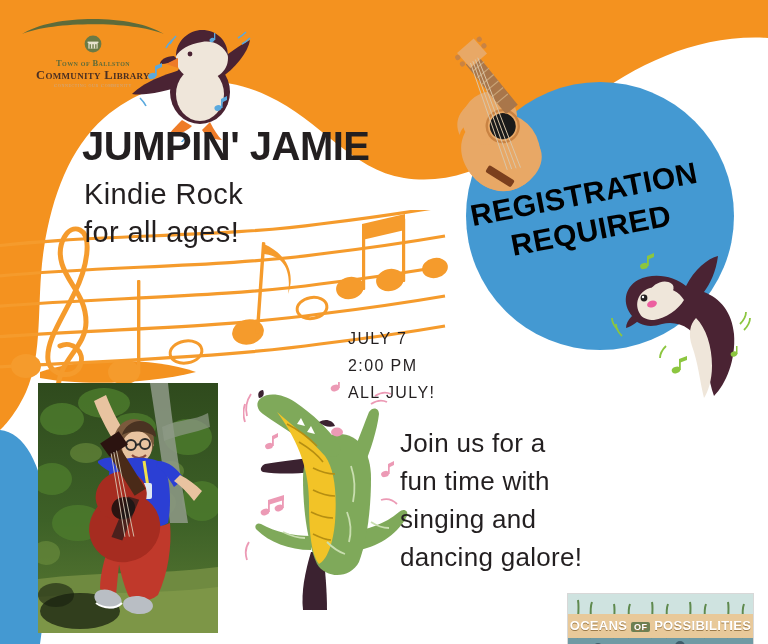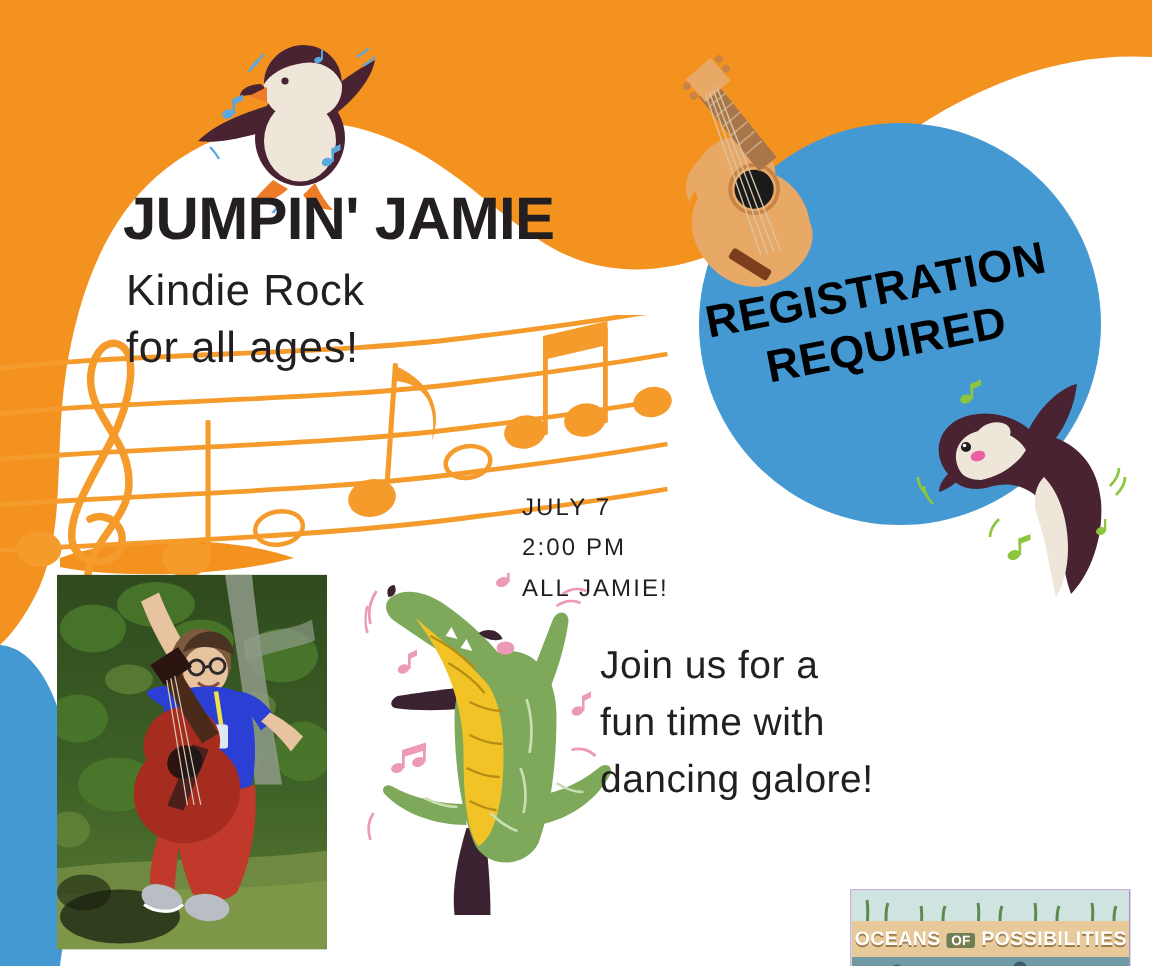--- a/index.html
+++ b/index.html
@@ -104,20 +104,36 @@
       <rect x="412" y="8" width="3.2" height="64" rx="1"></rect>
       <path d="M372,14 L415,4 L415,20 L372,30 Z"></path>
       <ellipse cx="445" cy="58" rx="13" ry="10" transform="rotate(-12 445 58)"></ellipse>
     </g>
     <g fill="none" stroke="#F59B2C" stroke-width="3">
       <ellipse cx="196" cy="142" rx="16" ry="11" transform="rotate(-10 196 142)"></ellipse>
       <ellipse cx="322" cy="98" rx="15" ry="10.5" transform="rotate(-10 322 98)"></ellipse>
     </g>
   </svg>
 
+  <div id="logo" class="abs">
+    <svg class="arc" viewBox="0 0 150 26">
+      <path d="M4,24 C36,4 114,4 146,24 C114,11 36,11 4,24 Z" fill="#5d6b3a"></path>
+    </svg>
+    <svg class="crest" viewBox="0 0 18 18">
+      <circle cx="9" cy="9" r="8.4" fill="#6b7a45"></circle>
+      <rect x="4.4" y="8" width="9.2" height="5.6" fill="#e8e3cf"></rect>
+      <rect x="3.6" y="6.6" width="10.8" height="1.5" fill="#e8e3cf"></rect>
+      <rect x="5.6" y="9.2" width="1.3" height="4.4" fill="#6b7a45"></rect>
+      <rect x="8.4" y="9.2" width="1.3" height="4.4" fill="#6b7a45"></rect>
+      <rect x="11.2" y="9.2" width="1.3" height="4.4" fill="#6b7a45"></rect>
+    </svg>
+    <div class="l1">Town of Ballston</div>
+    <div class="l2">Community Library</div>
+    <div class="l3">Connecting our Community</div>
+  </div>
 
   <svg class="abs" style="left:126px;top:22px;width:150px;height:120px;" viewBox="0 0 150 120">
     <g fill="#4A2333">
       <path d="M62,46 C30,54 14,64 6,72 C18,74 38,70 62,62 Z"></path>
       <path d="M86,44 C104,30 116,22 124,18 C122,30 110,46 92,58 Z"></path>
     </g>
     <ellipse cx="74" cy="70" rx="30" ry="32" fill="#4A2333"></ellipse>
     <ellipse cx="74" cy="72" rx="24" ry="27" fill="#EFE6DA"></ellipse>
     <path d="M50,36 C50,20 64,10 76,10 C90,10 102,20 102,36 C102,50 90,58 76,58 C62,58 50,50 50,36 Z" fill="#EFE6DA"></path>
     <path d="M50,34 C50,18 64,8 76,8 C90,8 102,18 102,34 C98,24 88,18 76,20 C62,22 54,28 50,34 Z" fill="#4A2333"></path>
@@ -304,26 +320,27 @@
   <div id="title" class="abs">JUMPIN' JAMIE</div>
 
   <div id="reg" class="abs">
     <div>REGISTRATION</div>
     <div>REQUIRED</div>
   </div>
 
   <div id="details" class="abs">
     <div>JULY 7</div>
     <div>2:00 PM</div>
-    <div>ALL JAMIE!</div>
+    <div>ALL JULY!</div>
   </div>
 
   <div id="blurb" class="abs">
     <div>Join us for a</div>
     <div>fun time with</div>
+    <div>singing and</div>
     <div>dancing galore!</div>
   </div>
 
   <div id="photo" class="abs">
     <svg viewBox="0 0 180 250" width="180" height="250">
       <defs>
         <linearGradient id="foliage" x1="0" y1="0" x2="0" y2="1">
           <stop offset="0%" stop-color="#2f4a1d"></stop>
           <stop offset="55%" stop-color="#3d6127"></stop>
           <stop offset="100%" stop-color="#5b7a33"></stop>

